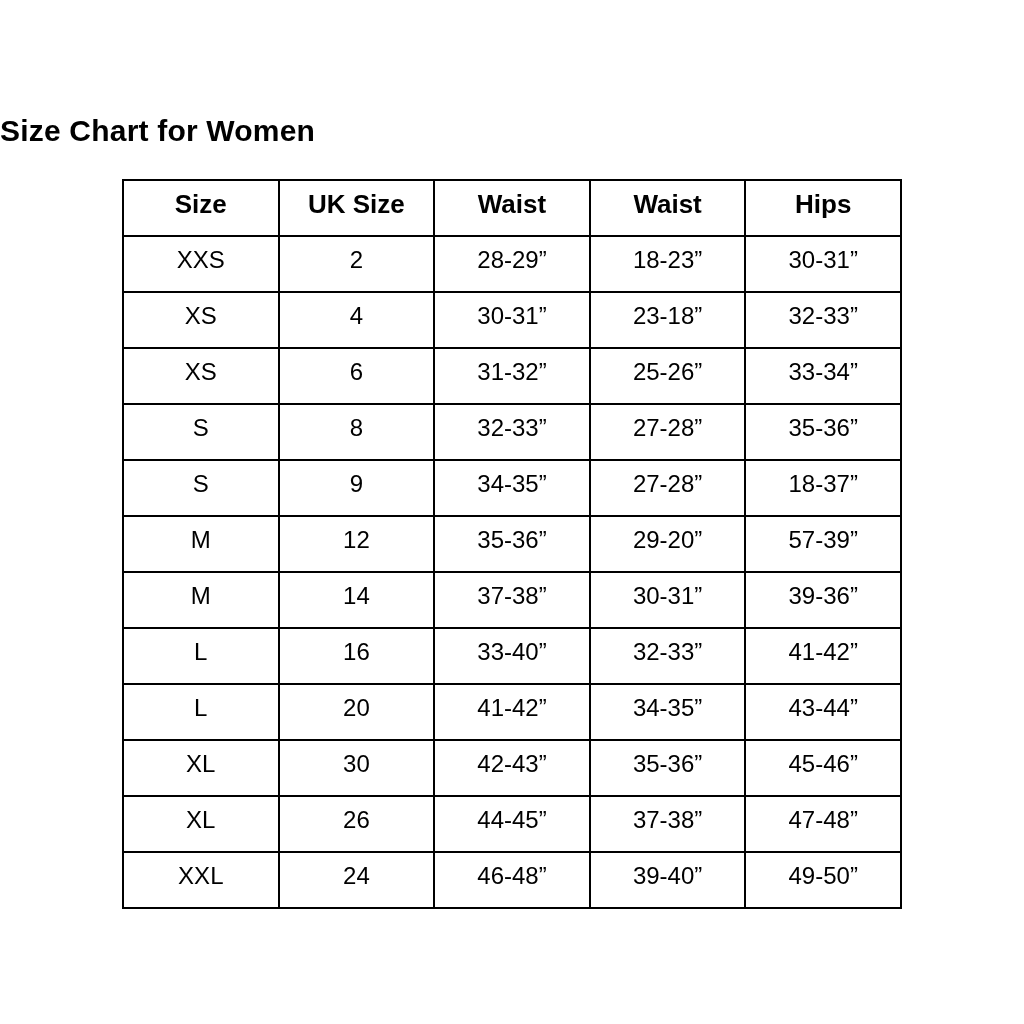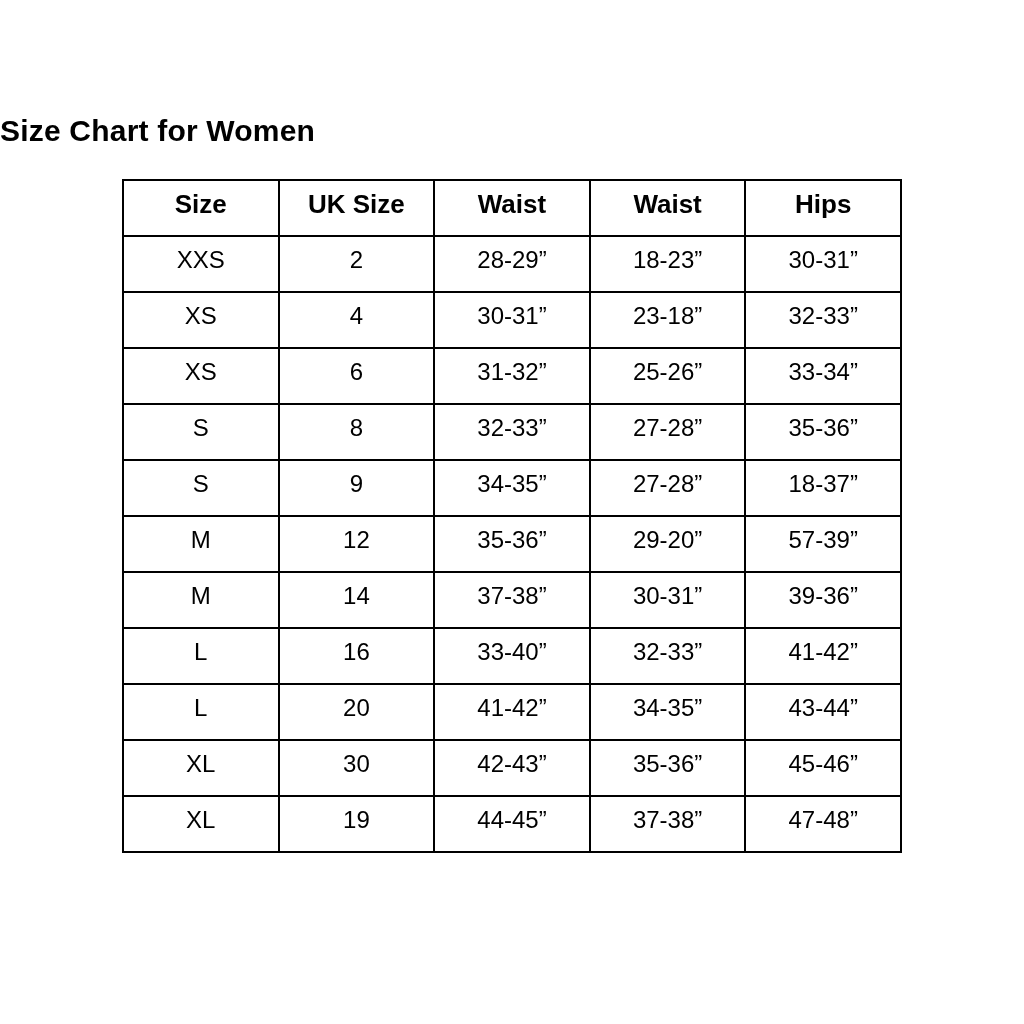--- a/index.html
+++ b/index.html
@@ -129,19 +129,26 @@
       </tr>
       <tr>
         <td>XL</td>
         <td>30</td>
         <td>42-43”</td>
         <td>35-36”</td>
         <td>45-46”</td>
       </tr>
       <tr>
         <td>XL</td>
-        <td>19</td>
+        <td>26</td>
         <td>44-45”</td>
         <td>37-38”</td>
         <td>47-48”</td>
+      </tr>
+      <tr>
+        <td>XXL</td>
+        <td>24</td>
+        <td>46-48”</td>
+        <td>39-40”</td>
+        <td>49-50”</td>
       </tr>
     </tbody>
 </table>
 
 </body></html>

